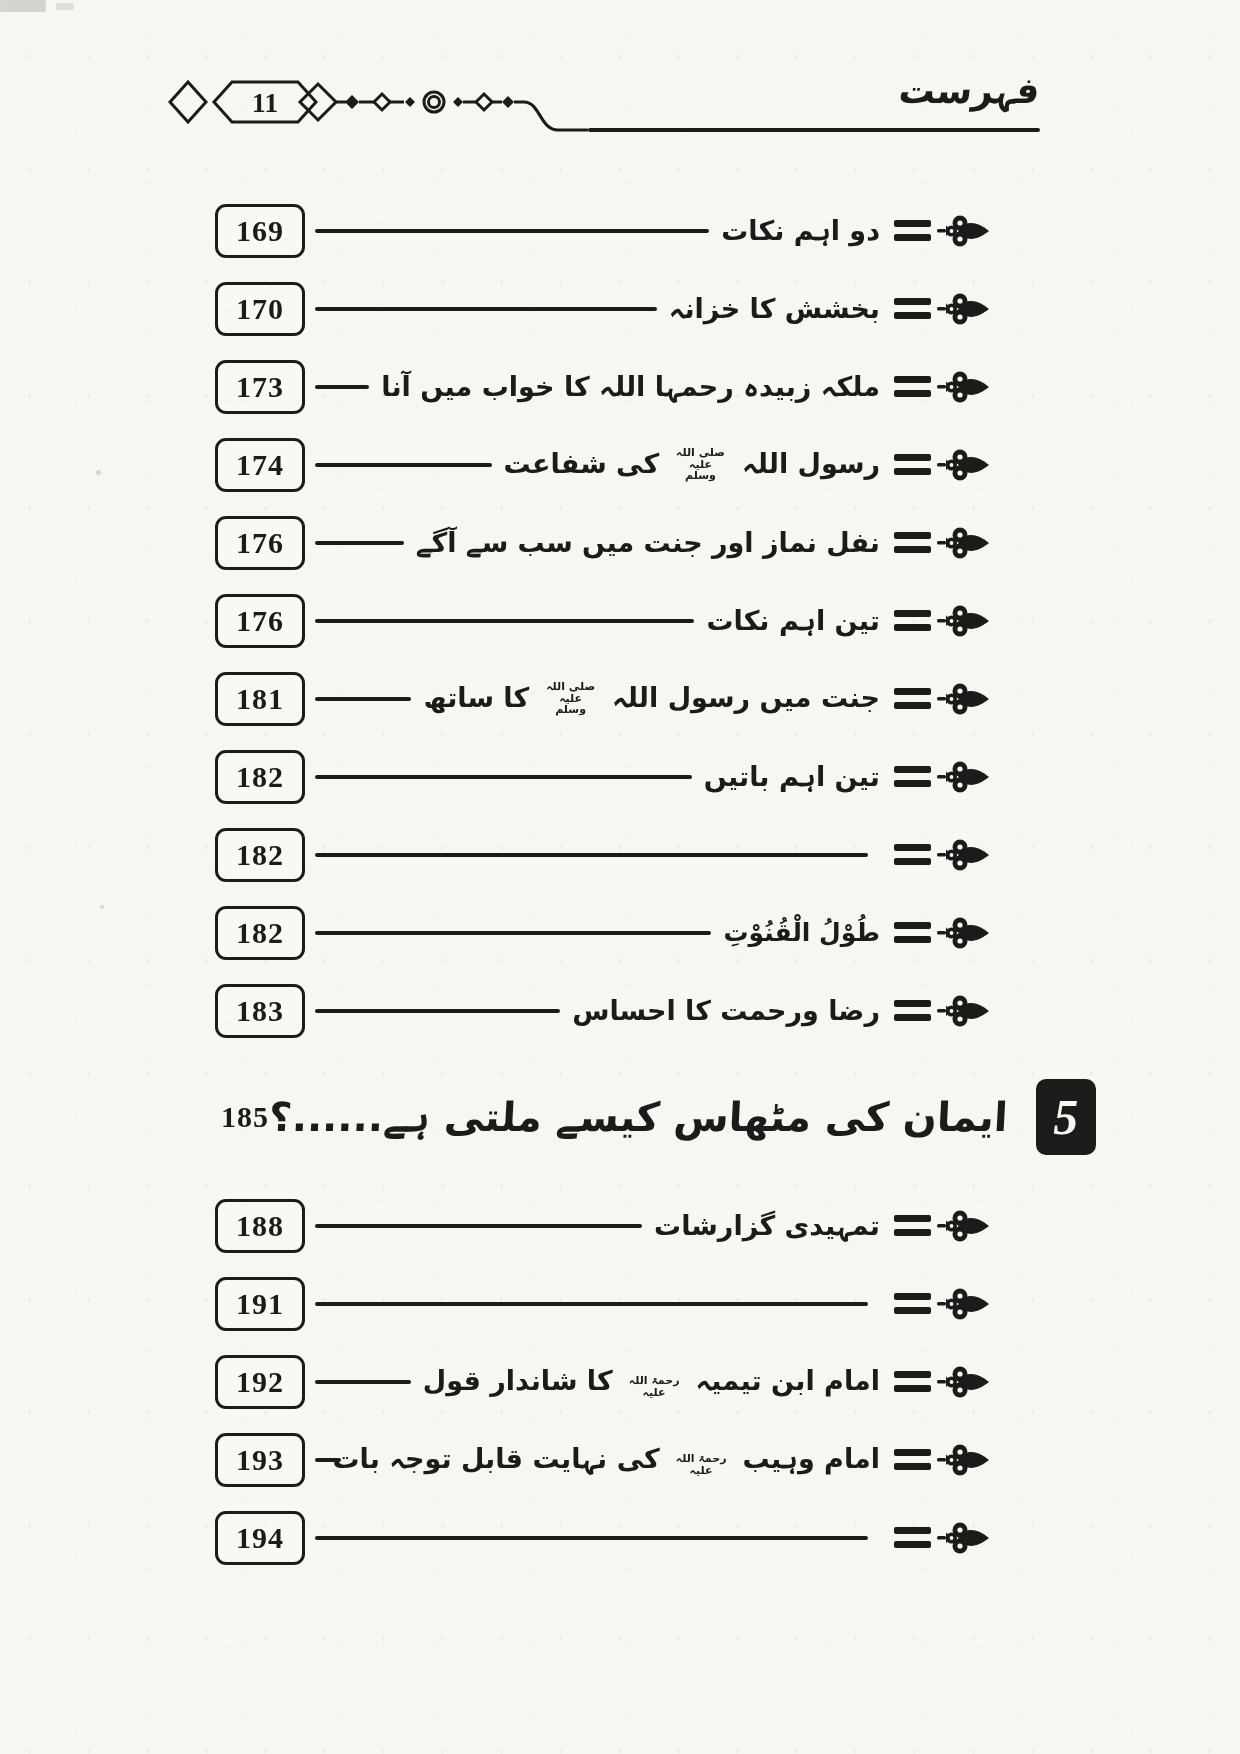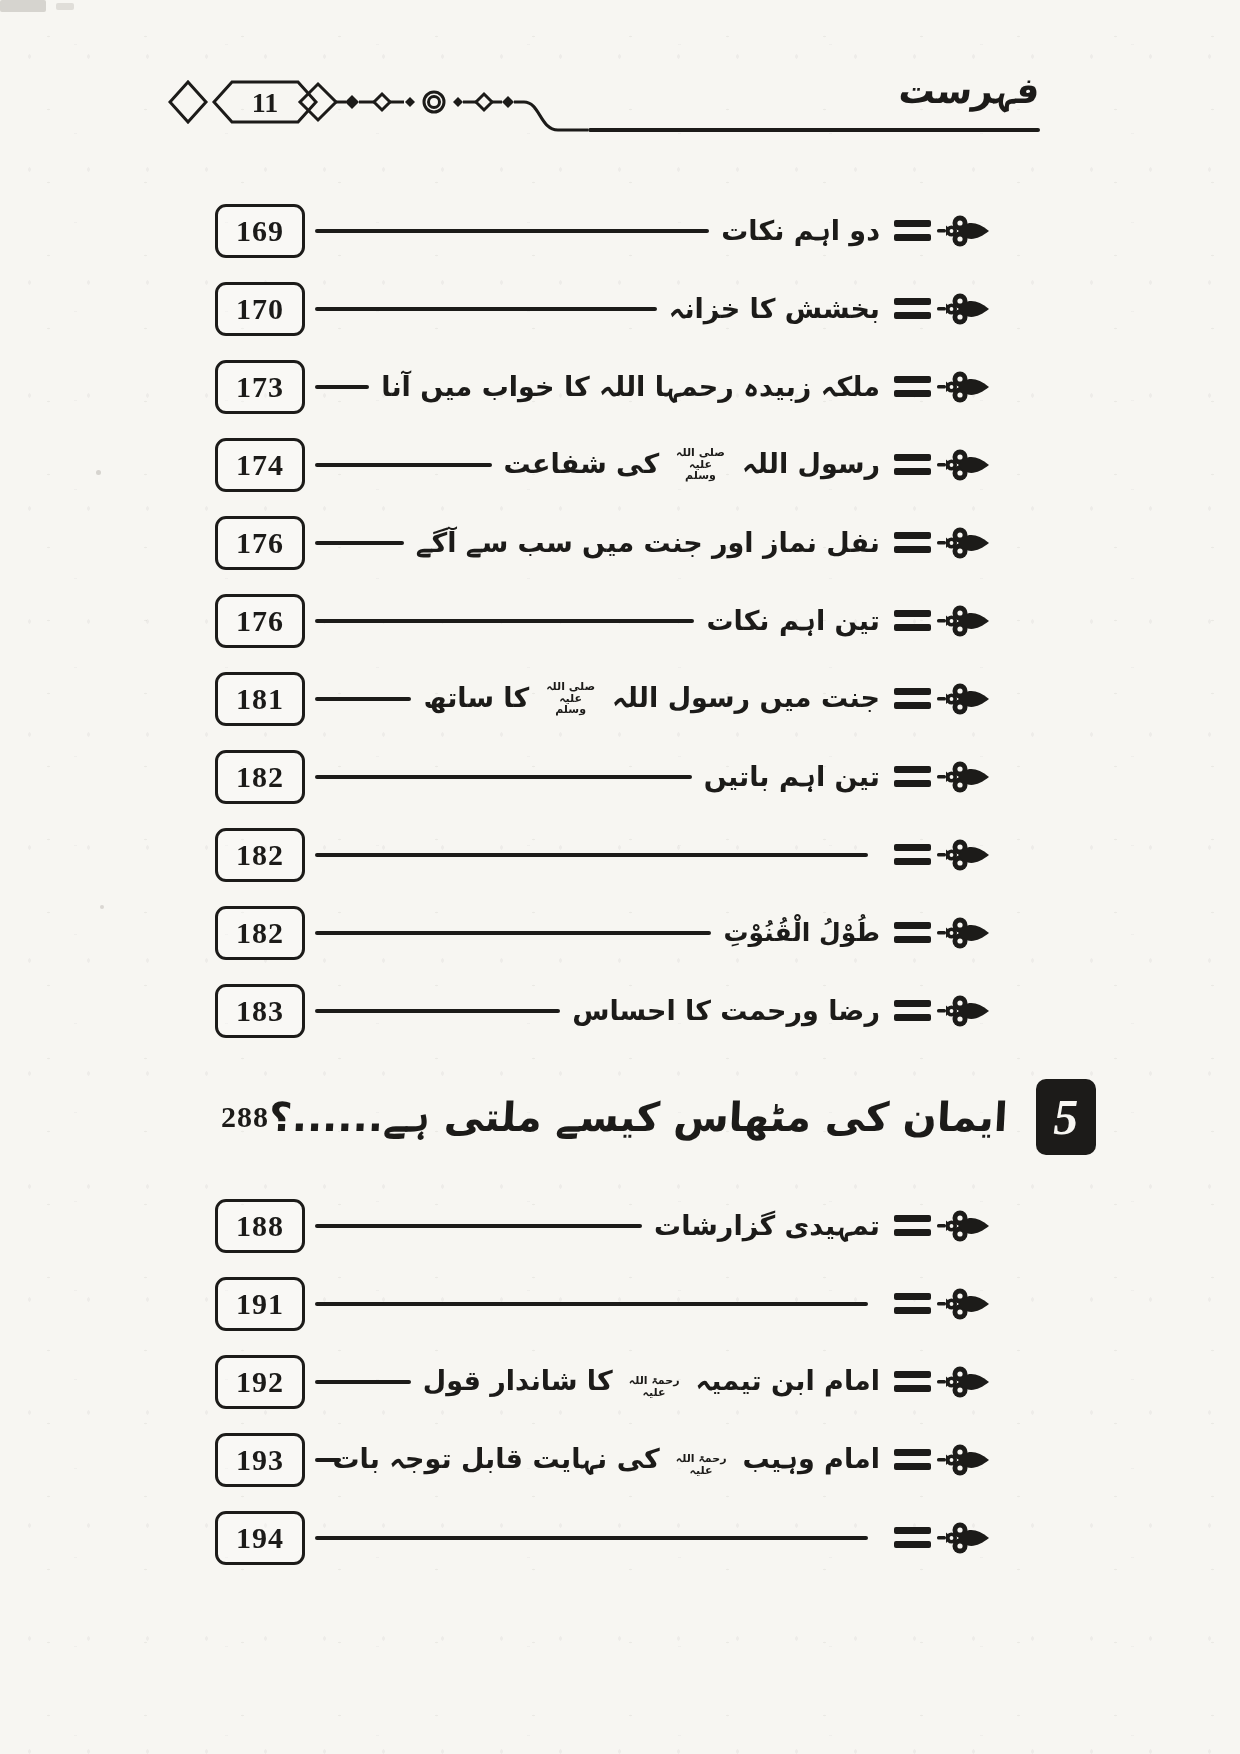--- a/index.html
+++ b/index.html
@@ -338,21 +338,21 @@
         <circle cx="66" cy="26" r="7.5"></circle>
         <circle cx="57.5" cy="18" r="5.5"></circle>
         <path d="M64 18 C72 6.5 83 8.5 95 18 C83 27.5 72 29.5 64 18 Z"></path>
         <circle class="cut" cx="66" cy="10" r="2.6"></circle>
         <circle class="cut" cx="66" cy="26" r="2.6"></circle>
         <circle class="cut" cx="57.5" cy="18" r="1.9"></circle>
       </svg>
     </div>
 
     <div class="row chapter">
-      <div class="ch-page">288</div>
+      <div class="ch-page">185</div>
       <div class="ch-spacer"></div>
       <div class="ch-title" dir="rtl">ایمان کی مٹھاس کیسے ملتی ہے......؟</div>
       <div class="ch-box">
         <span>5</span>
       </div>
     </div>
 
     <div class="row entry">
       <div class="pagebox">
         <span>188</span>

